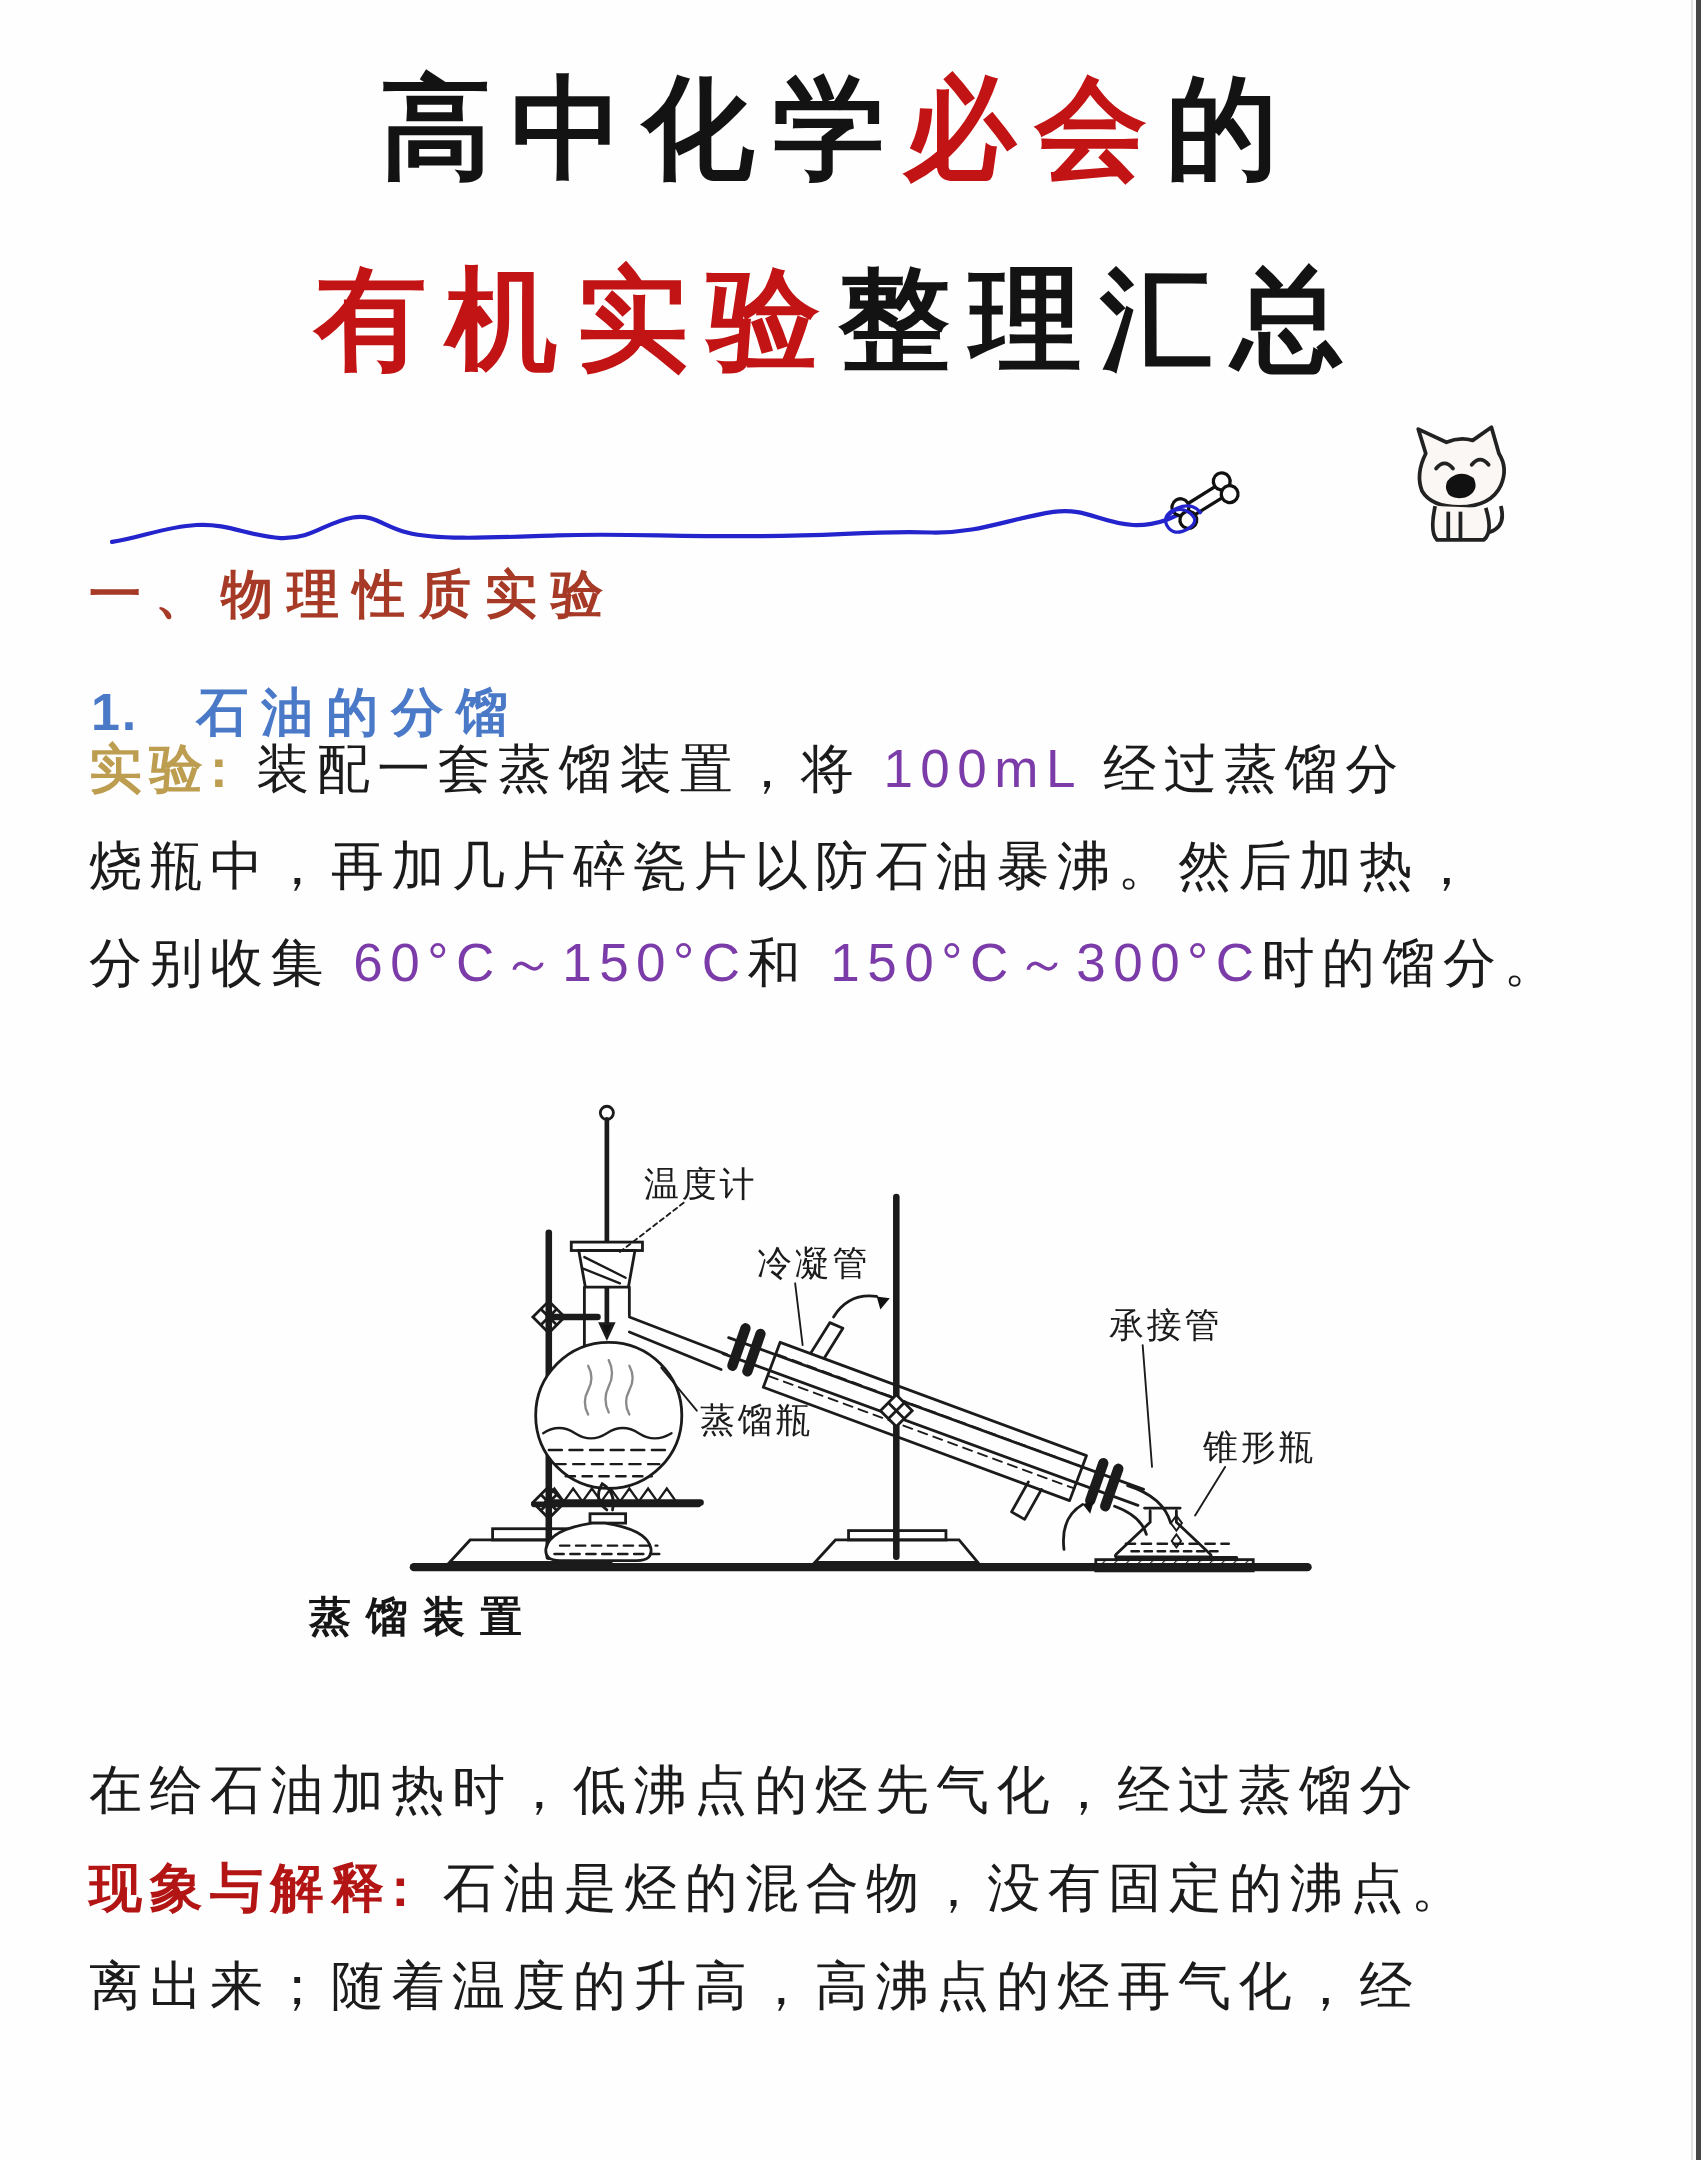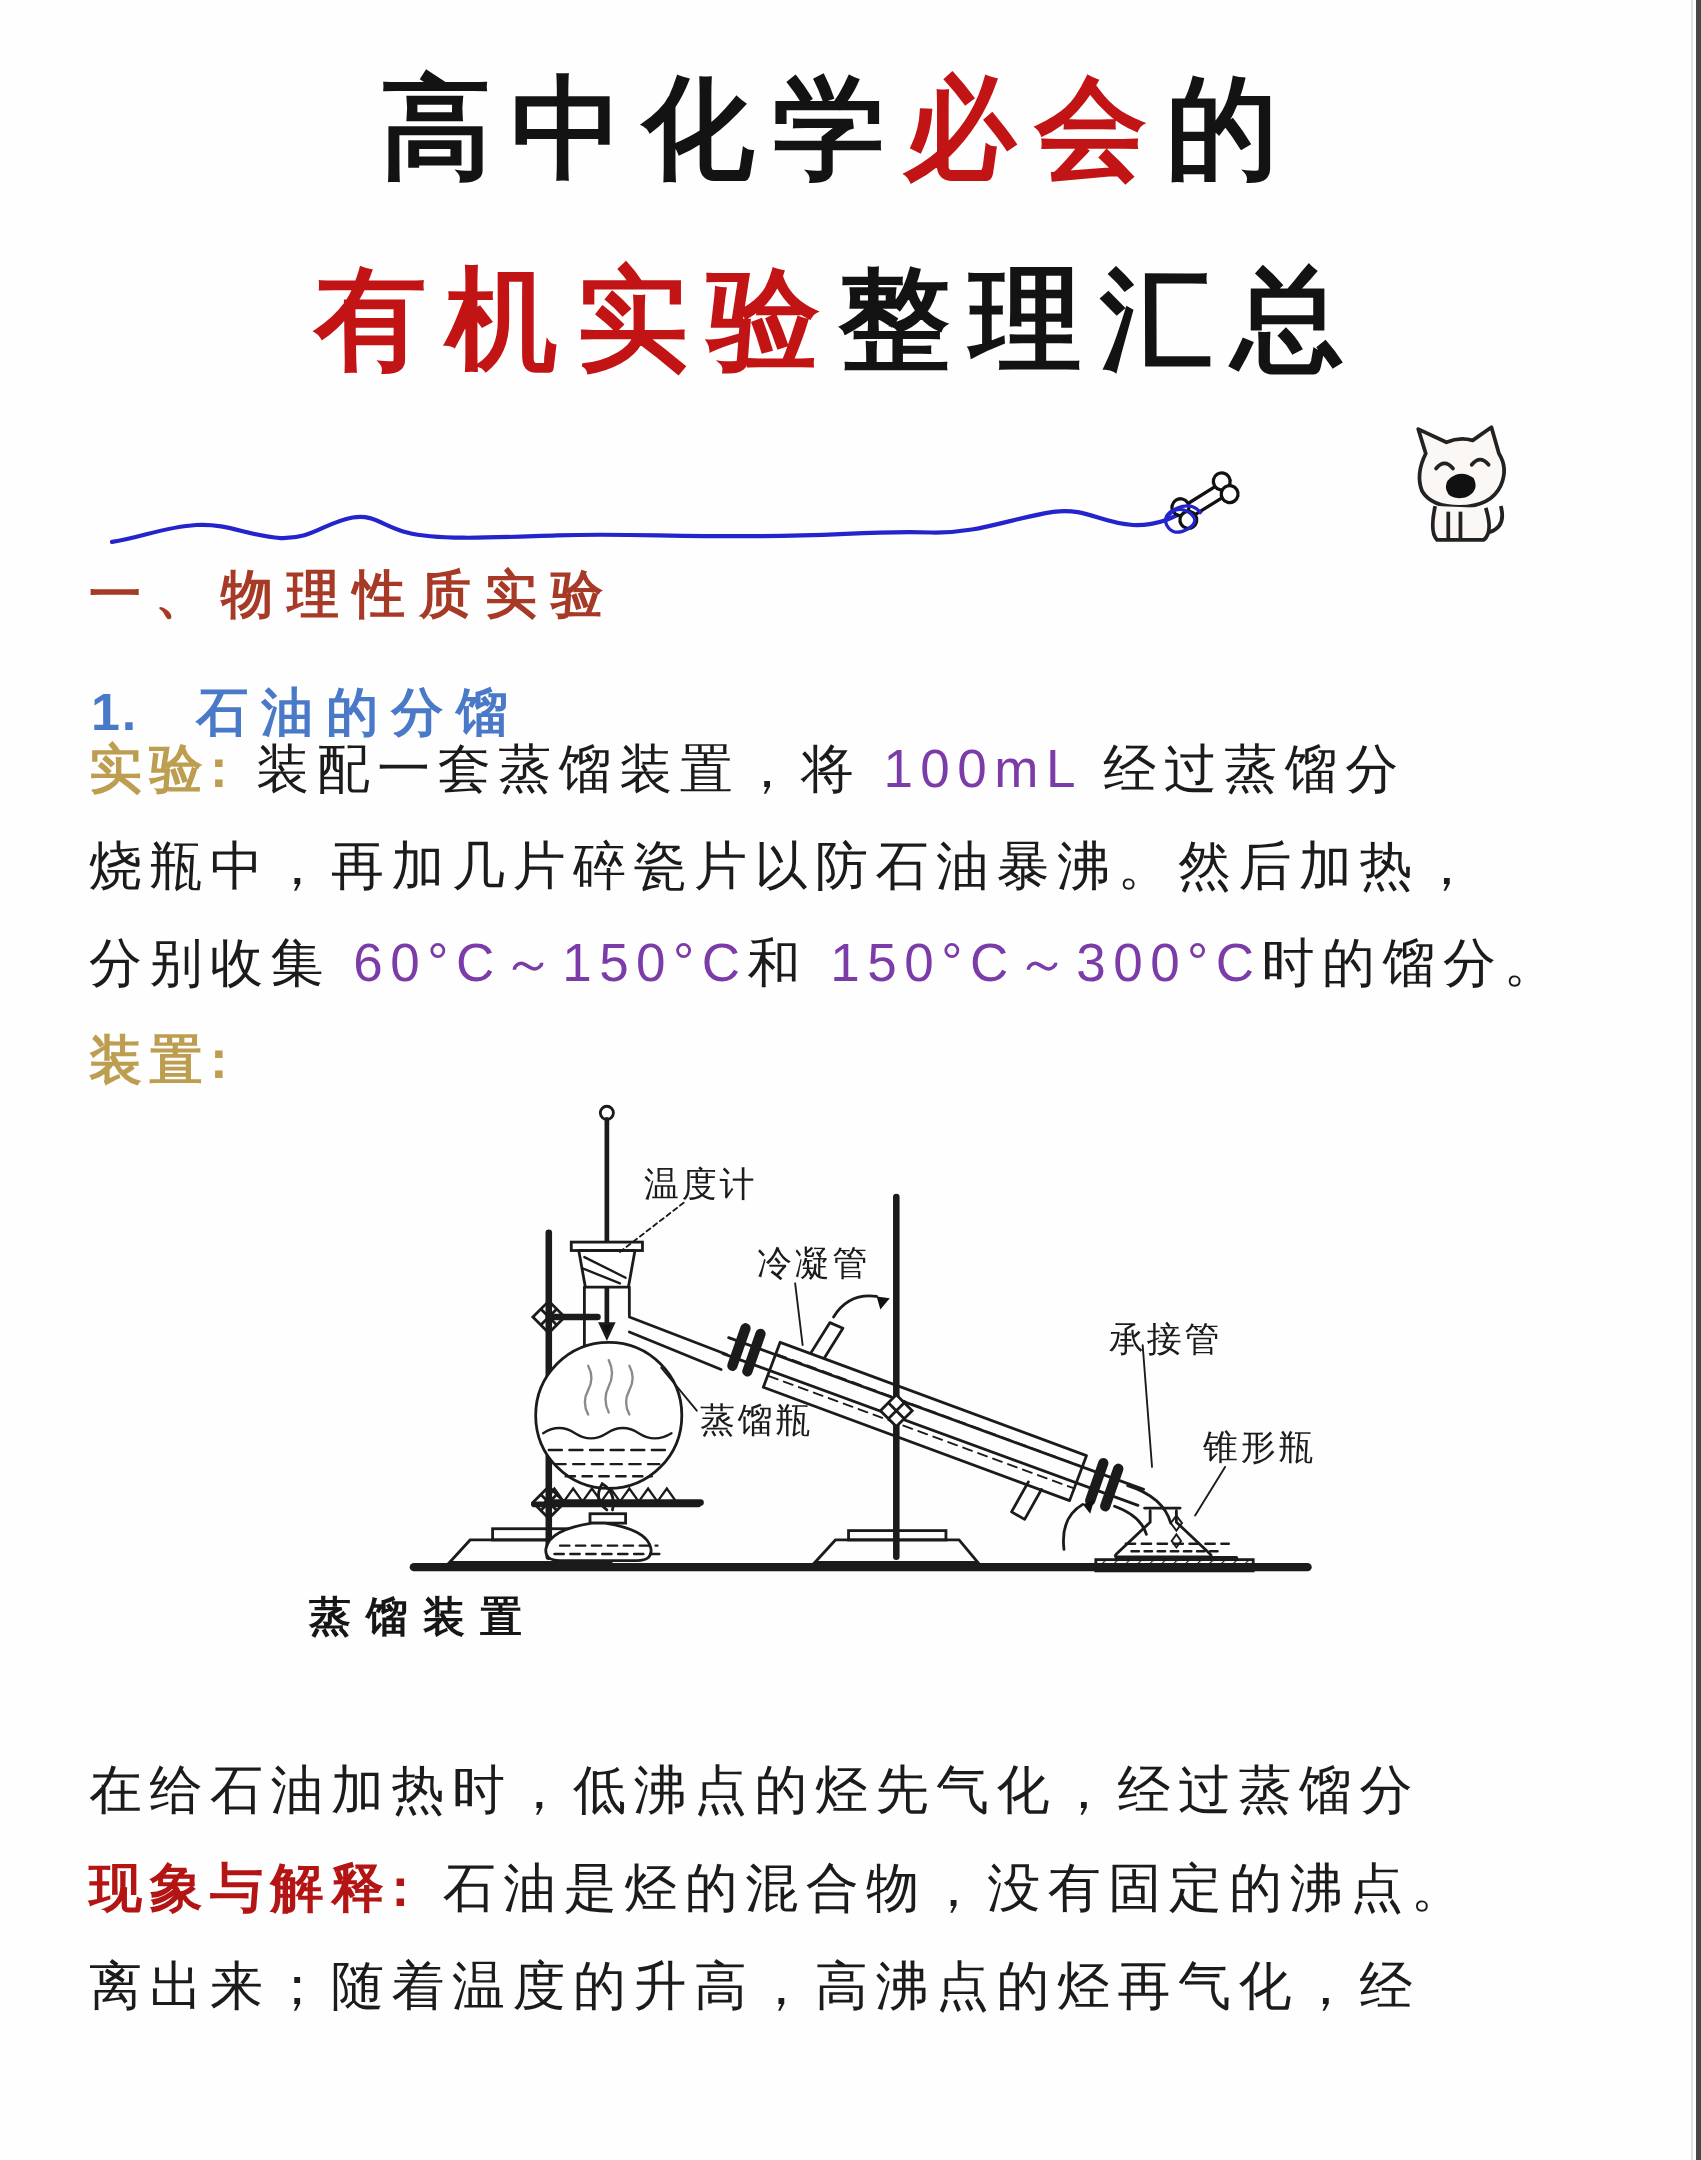--- a/index.html
+++ b/index.html
@@ -88,21 +88,20 @@
   </div>
 
   <div class="para" id="exp">
     <div class="line">
       <span class="gold lbl-gap">实验:</span><span>装配一套蒸馏装置，将 </span><span class="purple">100mL</span><span> 经过蒸馏分</span>
     </div>
     <div class="line">烧瓶中，再加几片碎瓷片以防石油暴沸。然后加热，</div>
     <div class="line">
       <span>分别收集 </span><span class="purple">60°C～150°C</span><span>和 </span><span class="purple">150°C～300°C</span><span>时的馏分。</span>
     </div>
-    <div class="line gold">装置:</div>
   </div>
 
   <div class="diagram">
     <svg width="1021" height="525" viewBox="0 0 1090 560">
       <defs>
         <pattern id="hatch" width="9" height="9" patternTransform="rotate(45)" patternUnits="userSpaceOnUse">
           <line x1="0" y1="0" x2="0" y2="9" stroke="#1b1b1b" stroke-width="2.5"></line>
         </pattern>
       </defs>
       <g stroke="#1b1b1b" fill="none" stroke-width="3" stroke-linecap="round">
@@ -187,21 +186,21 @@
 
         <path d="M400,118 L330,172" stroke-dasharray="5 4" stroke-width="2"></path>
         <line x1="519" y1="204" x2="527" y2="270" stroke-width="2"></line>
         <line x1="890" y1="270" x2="900" y2="400" stroke-width="2"></line>
         <line x1="376" y1="294" x2="414" y2="340" stroke-width="2"></line>
         <line x1="978" y1="400" x2="946" y2="452" stroke-width="2"></line>
       </g>
     </svg>
     <div class="dlabel" style="left:335px;top:69px">温度计</div>
     <div class="dlabel" style="left:448px;top:148px">冷凝管</div>
-    <div class="dlabel" style="left:800px;top:224px">承接管</div>
+    <div class="dlabel" style="left:800px;top:210px">承接管</div>
     <div class="dlabel" style="left:391px;top:305px">蒸馏瓶</div>
     <div class="dlabel" style="left:894px;top:332px">锥形瓶</div>
   </div>
   <div class="caption">蒸馏装置</div>
 
   <div class="para" id="phen">
     <div class="line">在给石油加热时，低沸点的烃先气化，经过蒸馏分</div>
     <div class="line">
       <span class="dred">现象与解释:</span><span>石油是烃的混合物，没有固定的沸点。</span>
     </div>

